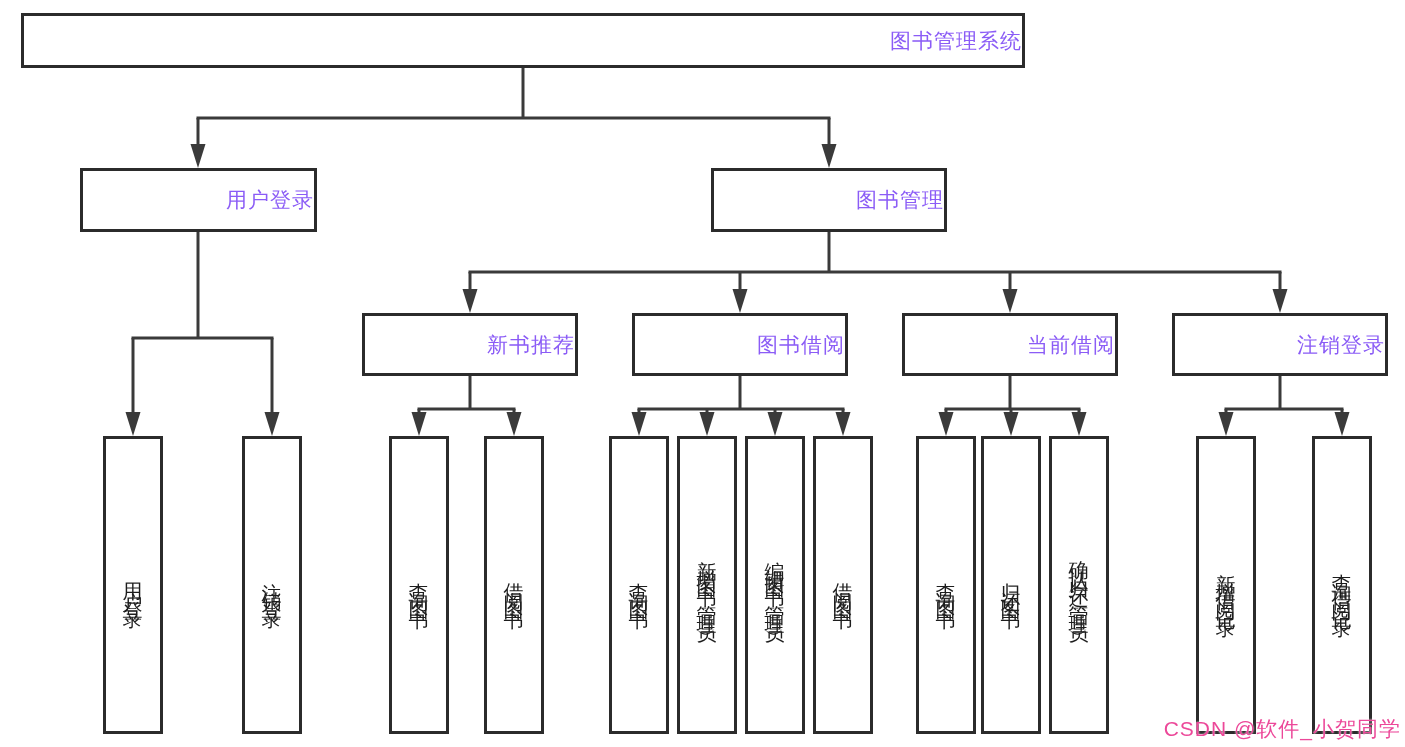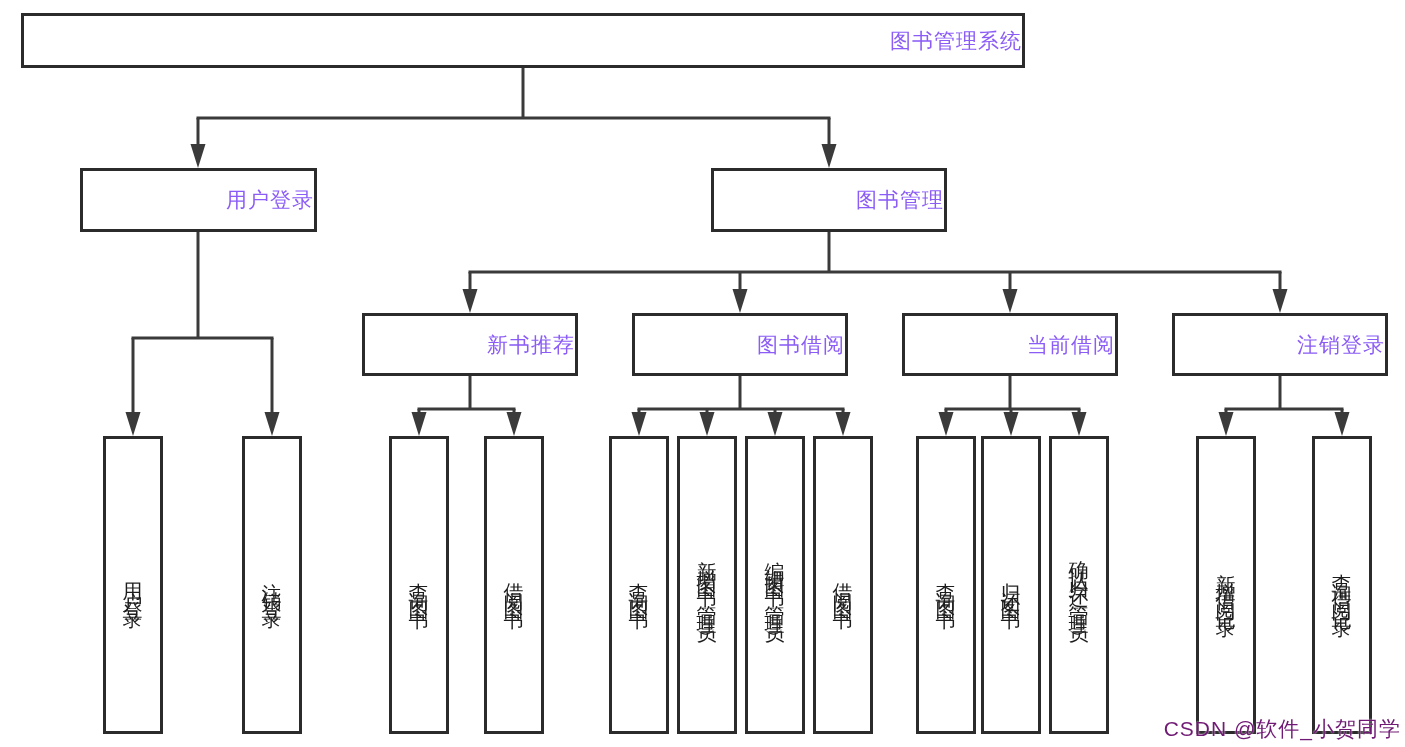--- a/index.html
+++ b/index.html
@@ -53,21 +53,21 @@
     text-orientation: mixed;
     letter-spacing: 9px;
     line-height: 1;
     white-space: nowrap;
   }
   .watermark {
     position: absolute;
     right: 4px;
     bottom: 4px;
     font-size: 21px;
-    color: #701a75;
+    color: #ec4899;
     text-shadow: 0 0 2px #ffffff;
     z-index: 5;
     letter-spacing: 1px;
   }
 </style>
 </head>
 <body>
 
 <div class="stage">
 

